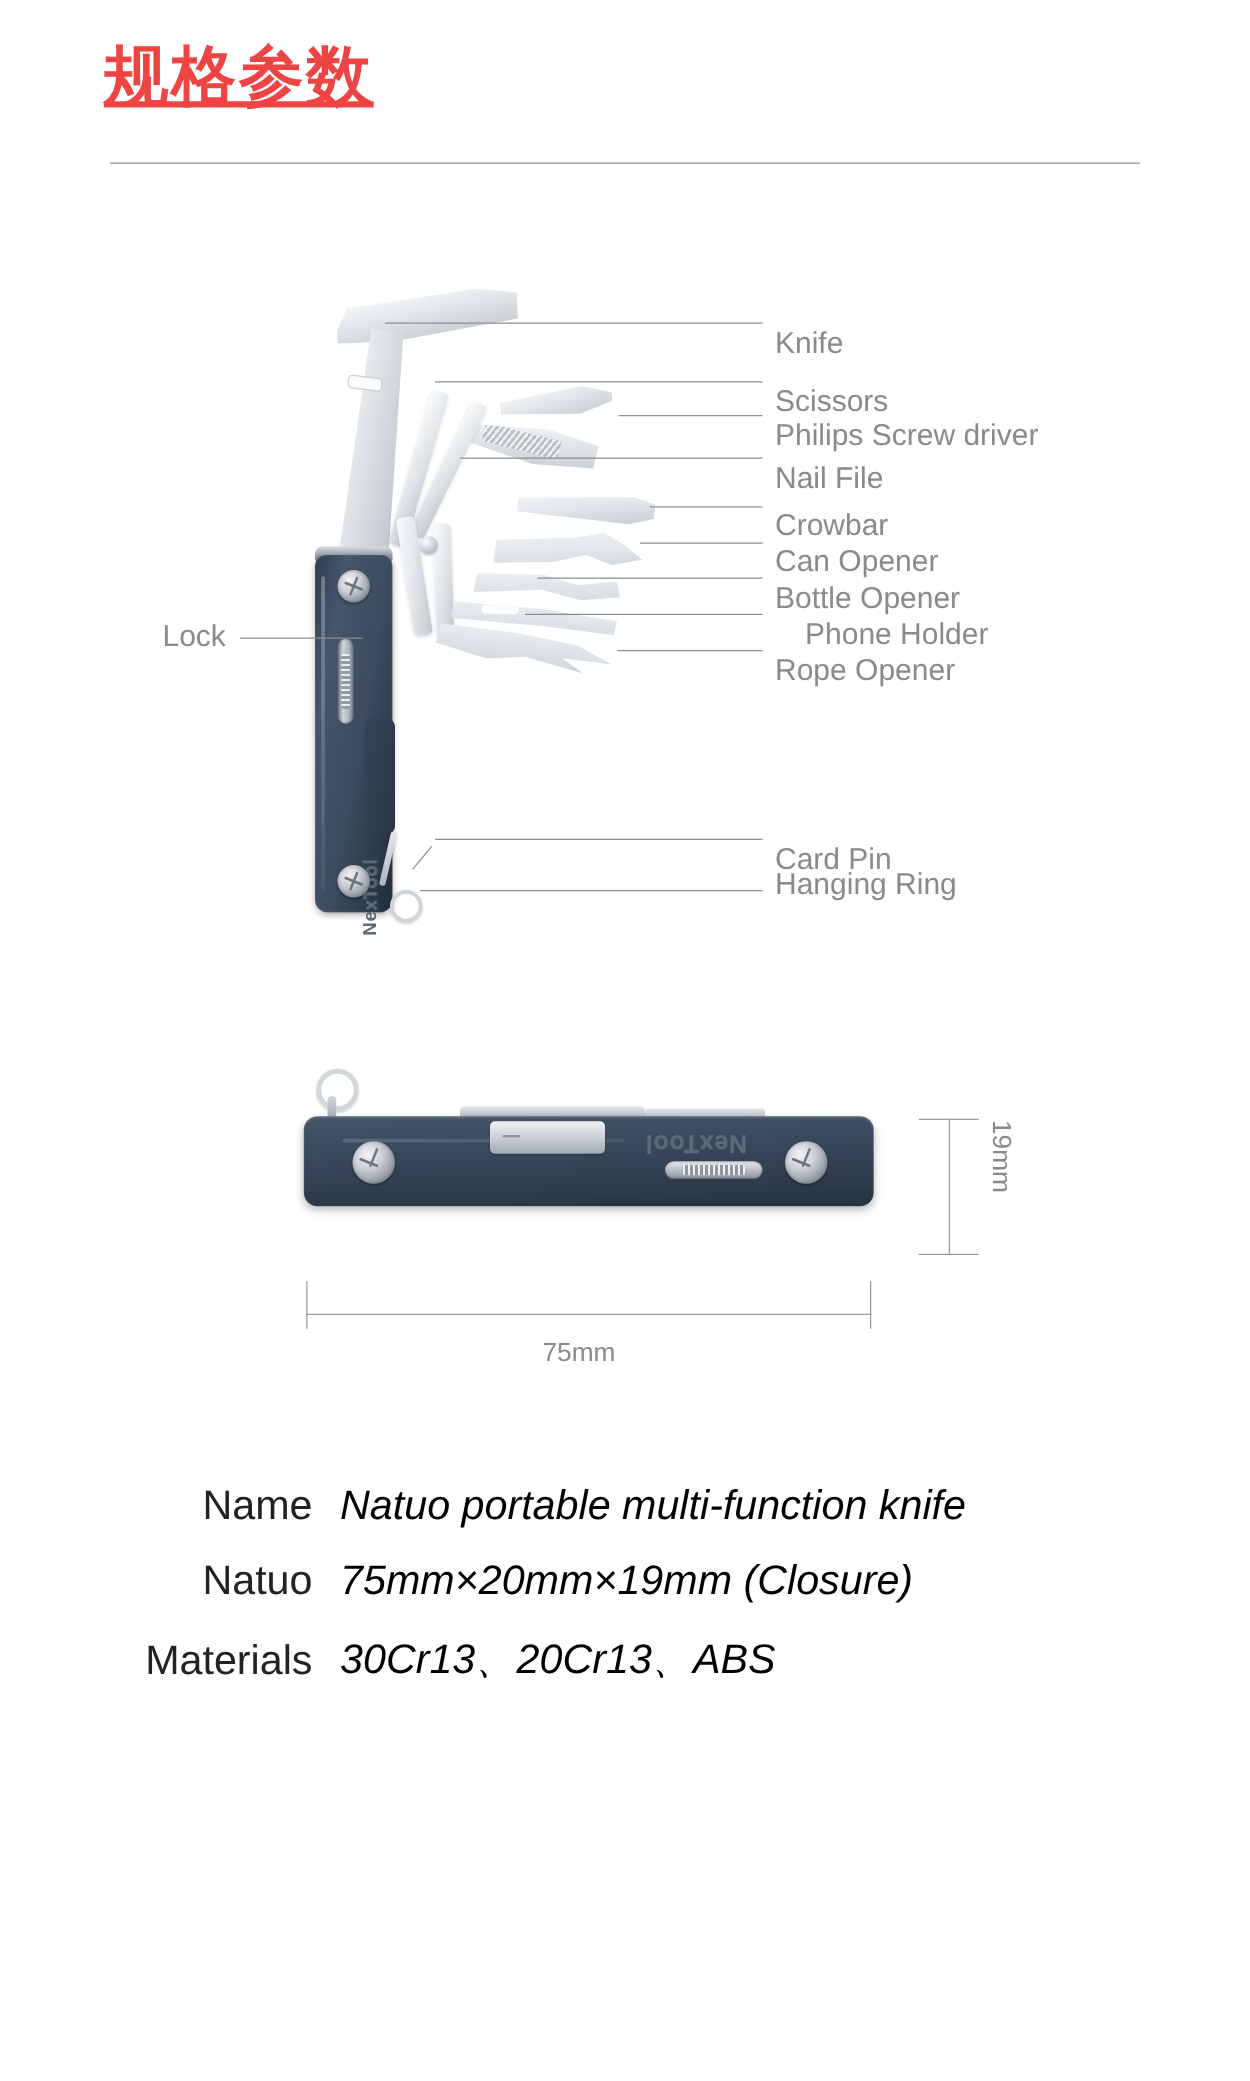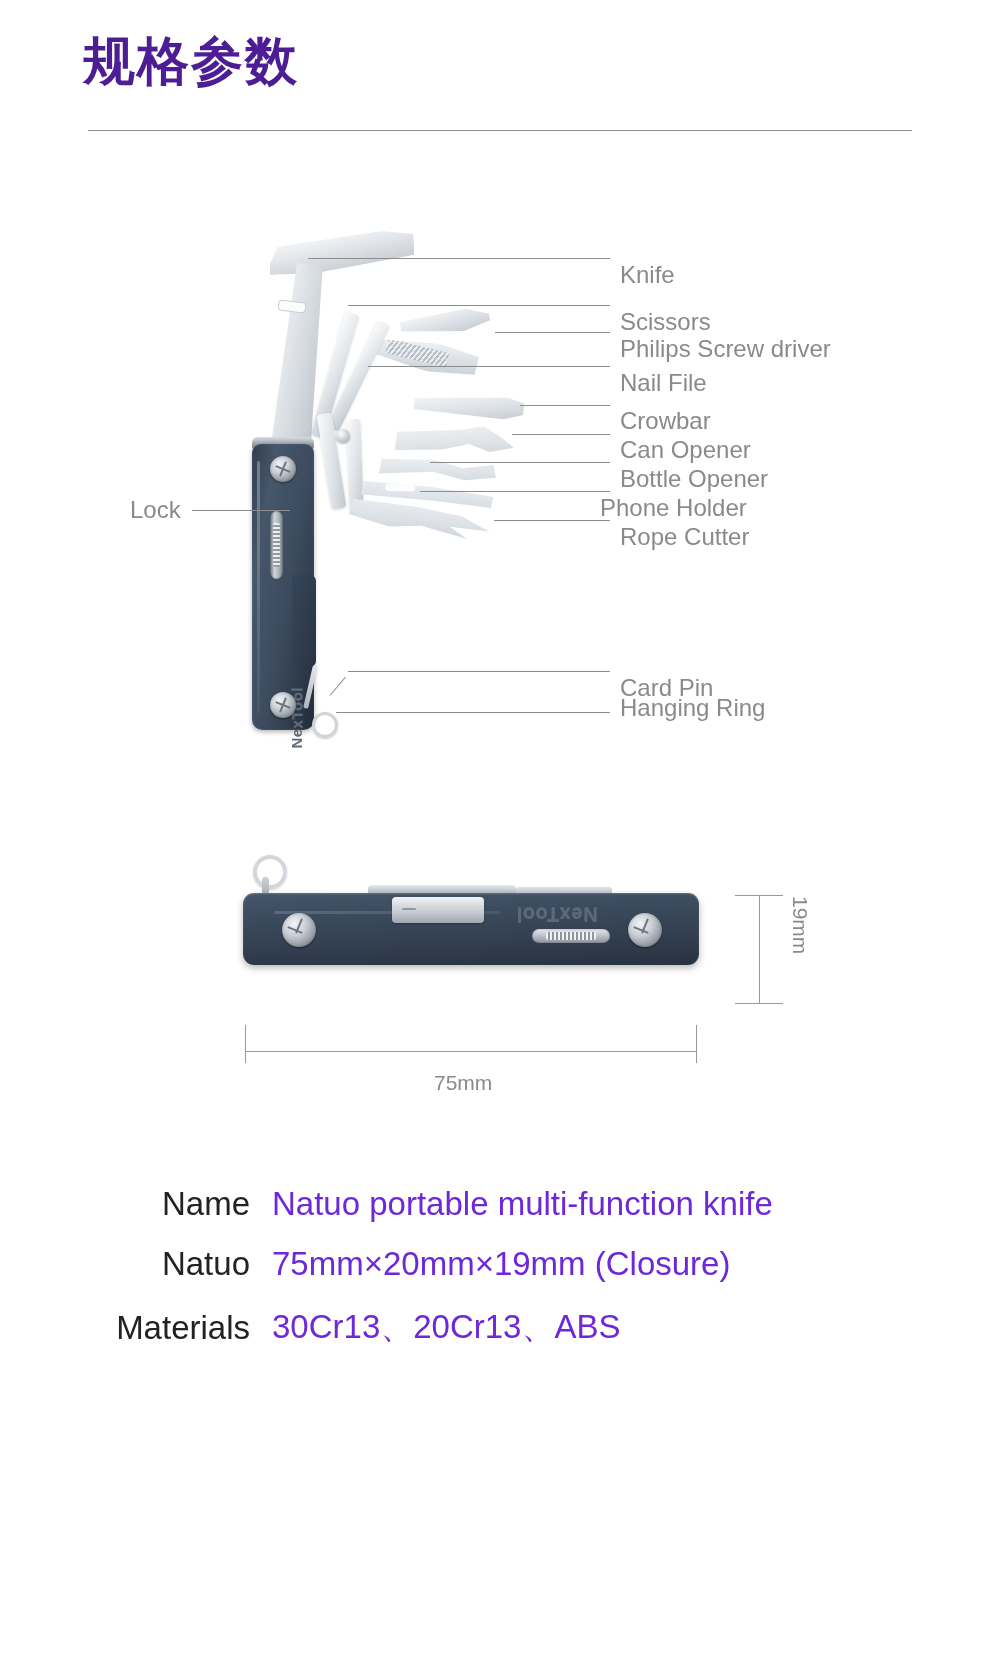--- a/index.html
+++ b/index.html
@@ -9,22 +9,22 @@
     background:#ffffff;
     font-family:"Liberation Sans","DejaVu Sans",sans-serif;
     position:relative;overflow:hidden;
     -webkit-font-smoothing:antialiased;
   }
   .page{position:relative;width:1000px;height:1665px;}
 
   
   .page-title{
     position:absolute;left:83px;top:33px;
-    font-size:52px;font-weight:bold;color:#4c1d95;
-    letter-spacing:2px;line-height:1.1;
+    font-size:52px;font-weight:bold;color:#ef4444;
+    letter-spacing:2px;line-height:1.1;text-decoration:underline;
   }
   .title-rule{
     position:absolute;left:88px;top:130px;width:824px;height:1px;
     background:#8d8d8d;
   }
 
   
   .callout{
     position:absolute;
     font-size:24px;color:#8a8a8a;
@@ -294,21 +294,21 @@
   .spec-row{
     display:flex;align-items:center;
     margin-bottom:22px;
   }
   .spec-key{
     width:250px;text-align:right;
     font-size:33px;color:#222222;padding-right:22px;
     white-space:nowrap;
   }
   .spec-val{
-    font-size:33px;color:#6d28d9;white-space:nowrap;
+    font-size:33px;color:#000000;white-space:nowrap;font-style:italic;
   }
 </style>
 </head>
 <body>
 
 <div class="page">
 
   <div class="page-title">规格参数</div>
   <div class="title-rule"></div>
 
@@ -372,22 +372,22 @@
   </div>
 
   <div>
     <div class="callout right" style="left:620px;top:247px;">Knife</div>
     <div class="callout right" style="left:620px;top:294px;">Scissors</div>
     <div class="callout right" style="left:620px;top:321px;">Philips Screw driver</div>
     <div class="callout right" style="left:620px;top:355px;">Nail File</div>
     <div class="callout right" style="left:620px;top:393px;">Crowbar</div>
     <div class="callout right" style="left:620px;top:422px;">Can Opener</div>
     <div class="callout right" style="left:620px;top:451px;">Bottle Opener</div>
-    <div class="callout right" style="left:600px;top:480px;">Phone Holder</div>
-    <div class="callout right" style="left:620px;top:509px;">Rope Cutter</div>
+    <div class="callout right" style="left:644px;top:480px;">Phone Holder</div>
+    <div class="callout right" style="left:620px;top:509px;">Rope Opener</div>
     <div class="callout right" style="left:620px;top:660px;">Card Pin</div>
     <div class="callout right" style="left:620px;top:680px;">Hanging Ring</div>
     <div class="callout left" style="left:130px;top:498px;">Lock</div>
   </div>
 
   <div>
     <div class="tool-closed">
       <div class="ring-closed"></div>
       <div class="ring-stem"></div>
       <div class="body-topsteel"></div>

